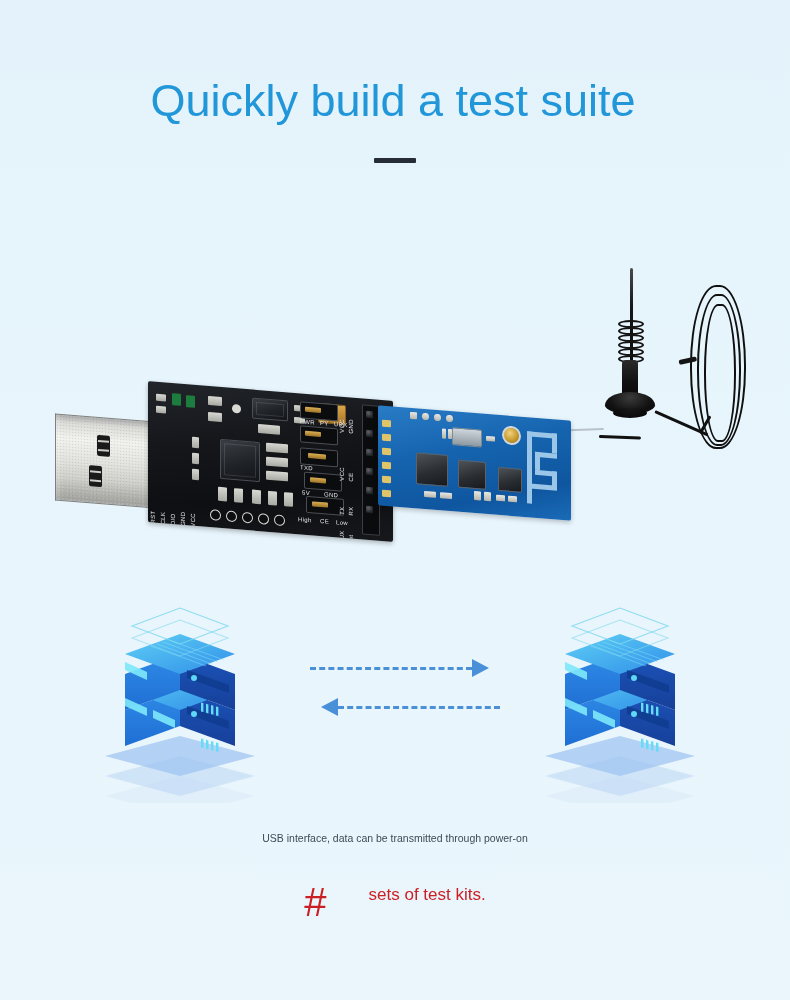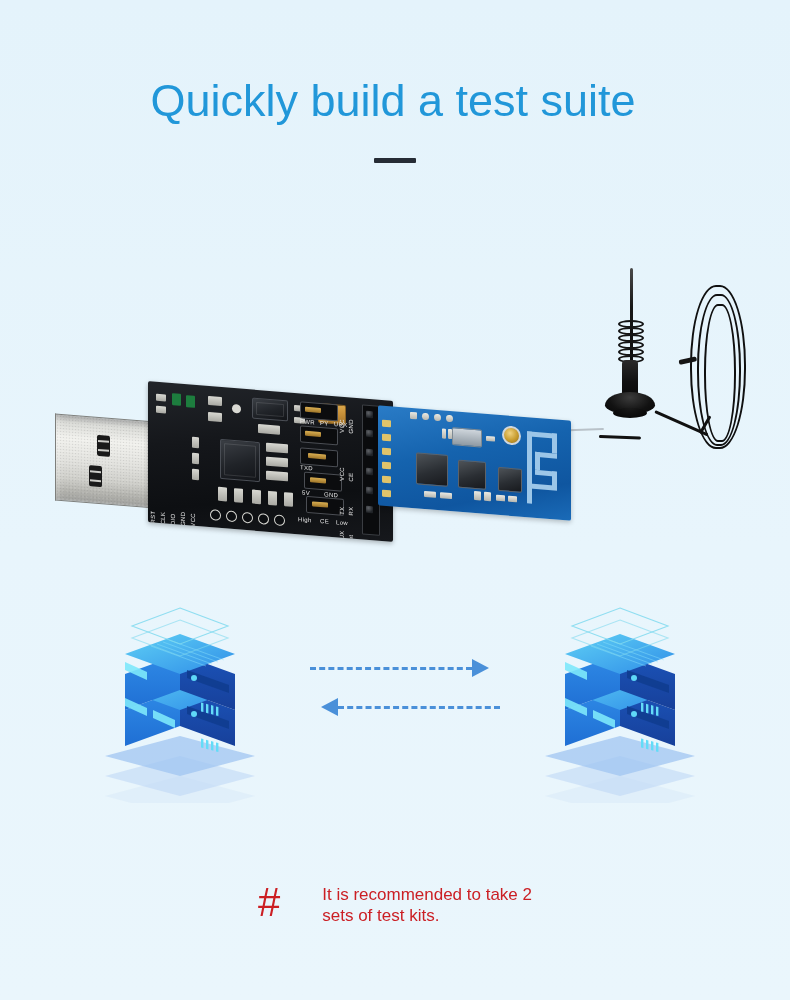--- a/index.html
+++ b/index.html
@@ -696,22 +696,22 @@
     </svg>
   </div>
 
   <div class="arrows">
     <div class="arr-line" style="left:0;  top:12px;"></div>
     <div class="arr-head r" style="left:162px; top:4px;"></div>
     <div class="arr-line" style="left:28px; top:51px;"></div>
     <div class="arr-head l" style="left:11px; top:43px;"></div>
   </div>
 
+  <div class="caption">USB interface, data can be transmitted through power-on</div>
 
   <div class="note">
     <div class="hash">#</div>
     <div class="txt">
-      <div>It is recommended to take 2</div>
       <div>sets of test kits.</div>
     </div>
   </div>
 
 </div>
 
 </body></html>

